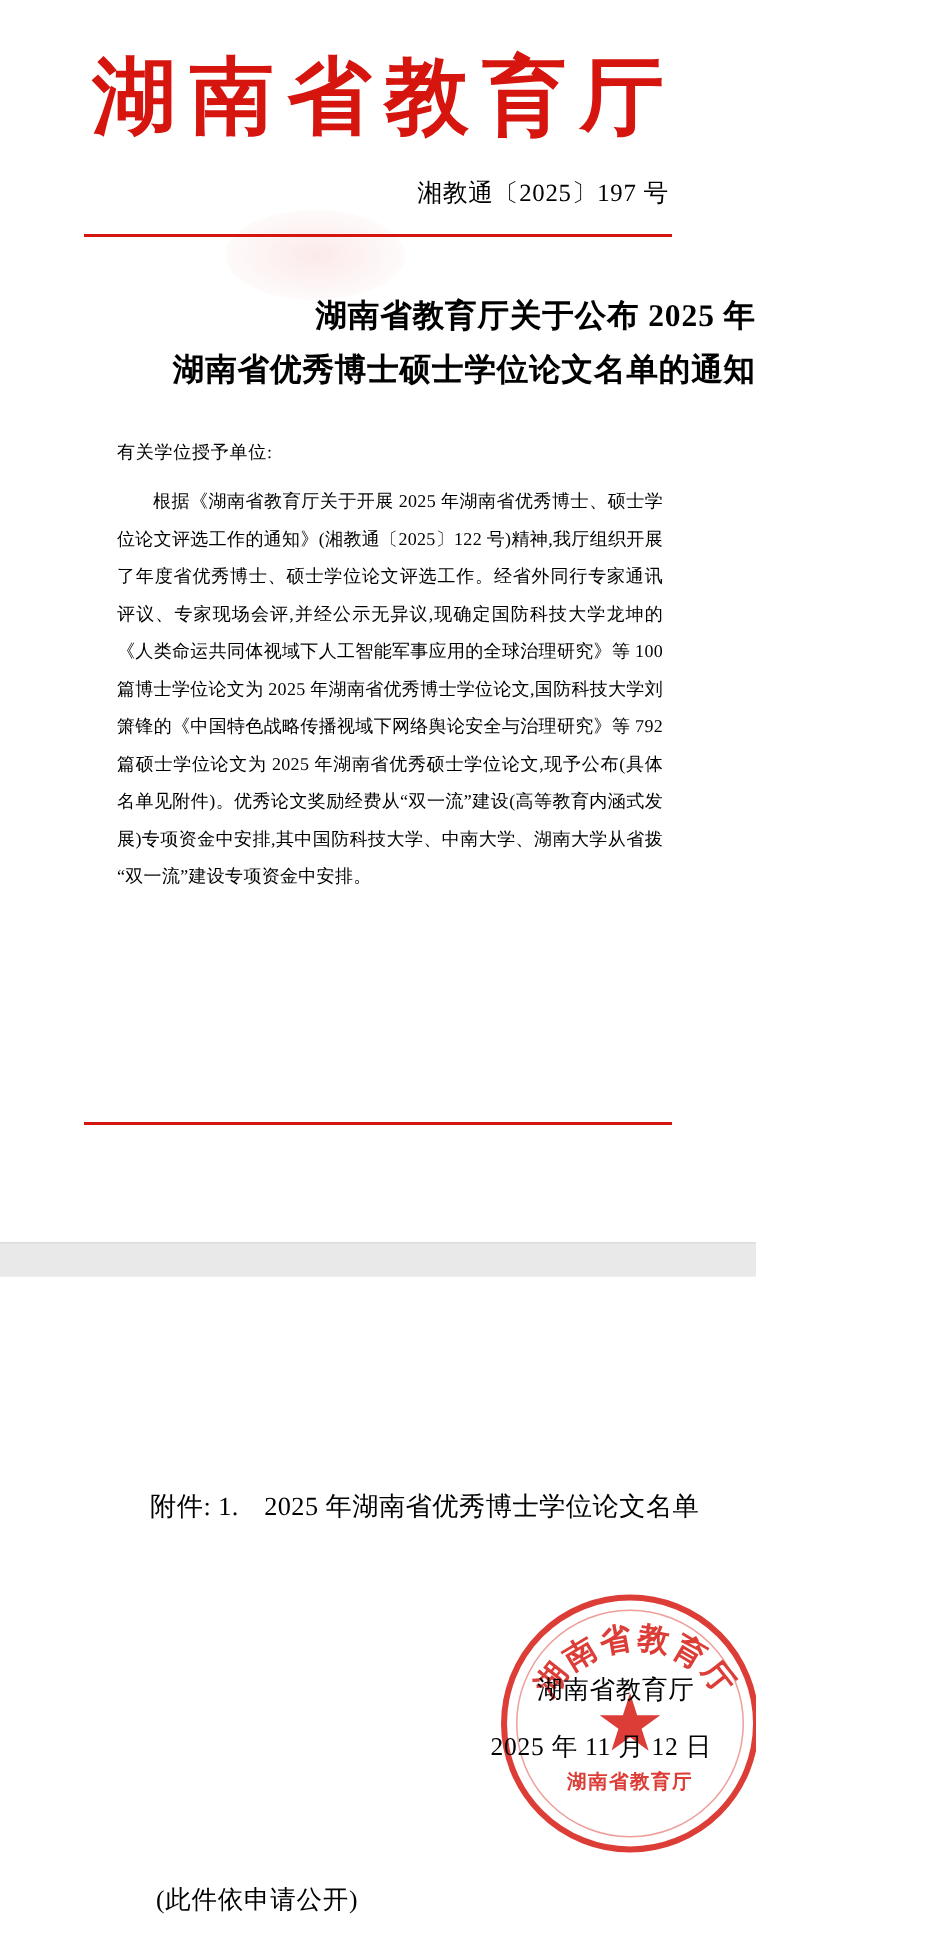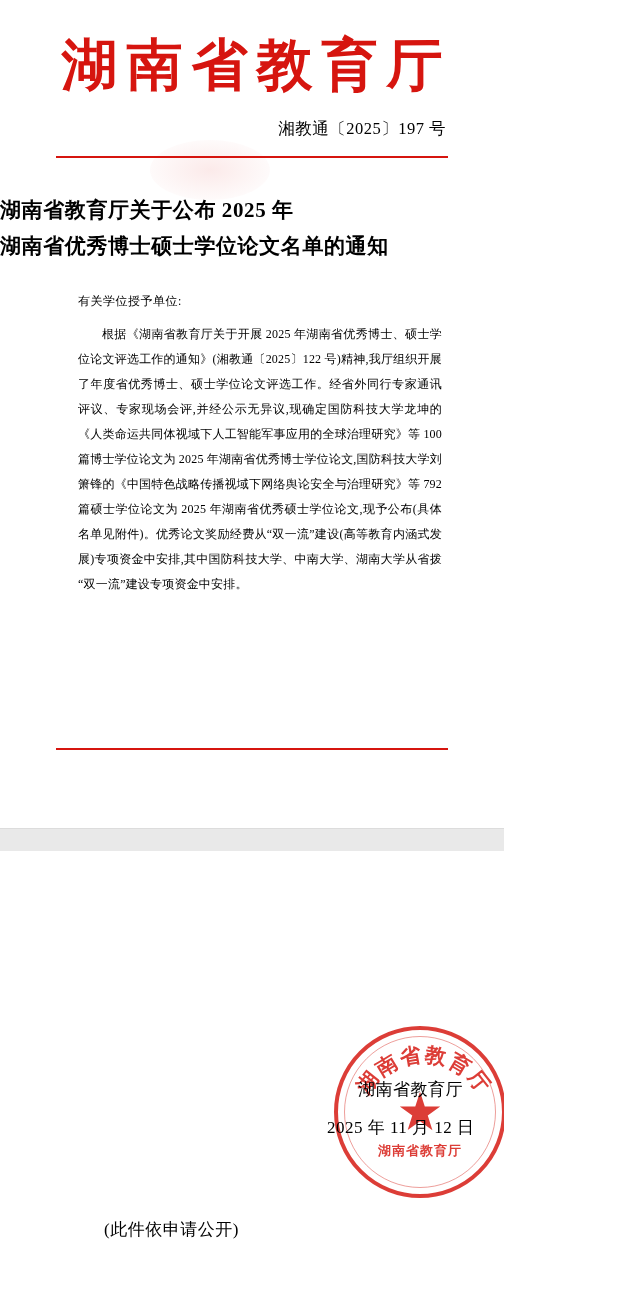--- a/index.html
+++ b/index.html
@@ -43,21 +43,21 @@
     font-size: 16.5px;
     letter-spacing: 0.5px;
   }
   .red-rule {
     margin: 16px 56px 0 56px;
     height: 2px;
     background: #d6150f;
   }
   .main-title {
     margin-top: 34px;
-    text-align: left;
+    text-align: right;
     font-weight: bold;
     font-size: 21px;
     line-height: 1.75;
     letter-spacing: 0.6px;
   }
   .salutation {
     margin: 28px 0 0 0;
     padding-left: 78px;
     font-size: 12px;
     letter-spacing: 0.5px;
@@ -235,20 +235,25 @@
   <div class="salutation">有关学位授予单位:</div>
 
   <div class="body-text">根据《湖南省教育厅关于开展 2025 年湖南省优秀博士、硕士学位论文评选工作的通知》(湘教通〔2025〕122 号)精神,我厅组织开展了年度省优秀博士、硕士学位论文评选工作。经省外同行专家通讯评议、专家现场会评,并经公示无异议,现确定国防科技大学龙坤的《人类命运共同体视域下人工智能军事应用的全球治理研究》等 100 篇博士学位论文为 2025 年湖南省优秀博士学位论文,国防科技大学刘箫锋的《中国特色战略传播视域下网络舆论安全与治理研究》等 792 篇硕士学位论文为 2025 年湖南省优秀硕士学位论文,现予公布(具体名单见附件)。优秀论文奖励经费从“双一流”建设(高等教育内涵式发展)专项资金中安排,其中国防科技大学、中南大学、湖南大学从省拨“双一流”建设专项资金中安排。</div>
 
   <div class="bottom-red-rule"></div>
   <div class="page-gap"></div>
 
   <div class="page2">
 
     <div class="attach-block">
+      <div class="attach-line">
+        <span>附件:</span>
+        <span class="num">1.</span>
+        <span>2025 年湖南省优秀博士学位论文名单</span>
+      </div>
     </div>
 
     <div class="signature-area">
       <div class="seal">
         <div class="seal-inner"></div>
         <svg class="seal-arc" viewBox="0 0 172 172">
           <defs>
             <path id="arcTop" d="M 22,96 A 64,64 0 0 1 150,96"></path>
           </defs>
           <text>

